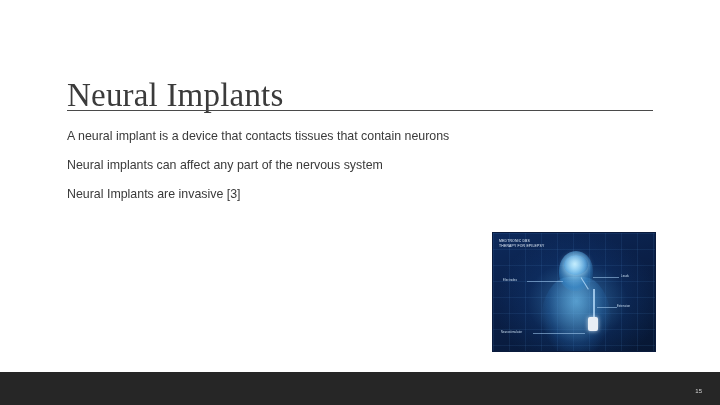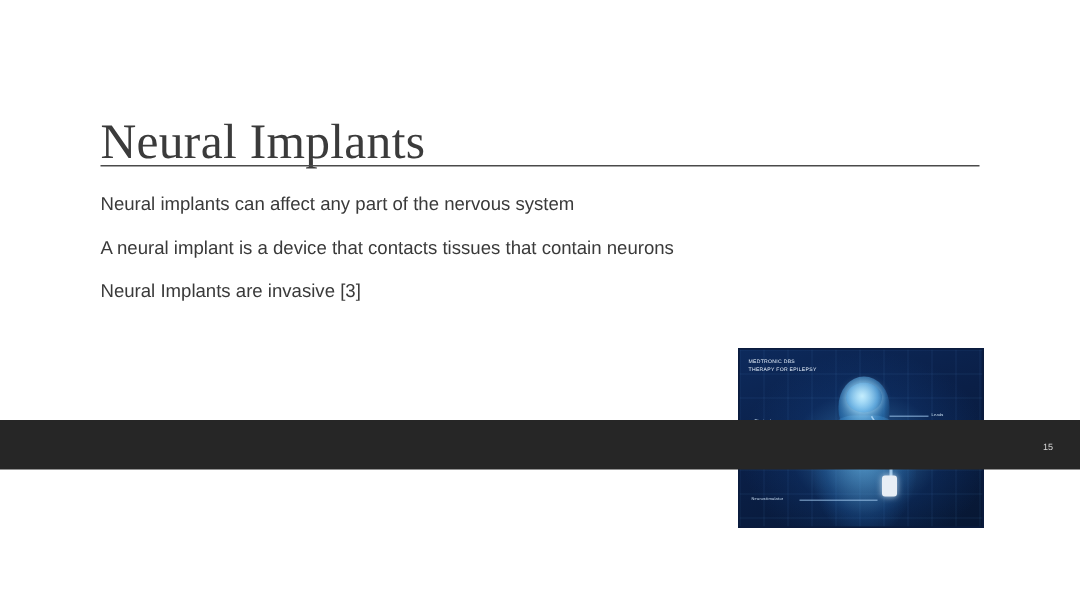--- a/index.html
+++ b/index.html
@@ -9,21 +9,21 @@
   body {
     width: 720px;
     height: 405px;
     background: #ffffff;
     font-family: "Liberation Sans", sans-serif;
     overflow: hidden;
   }
   .slide {
     position: relative;
     width: 720px;
-    height: 313px;
+    height: 405px;
     background: #ffffff;
     box-sizing: border-box;
   }
   .slide-title {
     position: absolute;
     left: 67px;
     top: 55px;
     font-family: "Liberation Serif", serif;
     font-size: 33px;
     font-weight: normal;
@@ -168,22 +168,22 @@
 </style>
 </head>
 <body>
 
 <div class="slide">
 
   <h1 class="slide-title">Neural Implants</h1>
   <div class="title-rule"></div>
 
   <div class="bullets">
+    <div class="bullet wide">A neural implant is a device that contacts tissues that contain neurons</div>
     <div class="bullet wide">Neural implants can affect any part of the nervous system</div>
-    <div class="bullet wide">A neural implant is a device that contacts tissues that contain neurons</div>
     <div class="bullet narrow">Neural Implants are invasive [3]</div>
   </div>
 
   <div class="figure">
     <div class="fig-bg"></div>
     <div class="fig-grid"></div>
     <div class="fig-body"></div>
     <div class="fig-head"></div>
     <div class="fig-brain"></div>
     <div class="fig-lead lead-a"></div>

